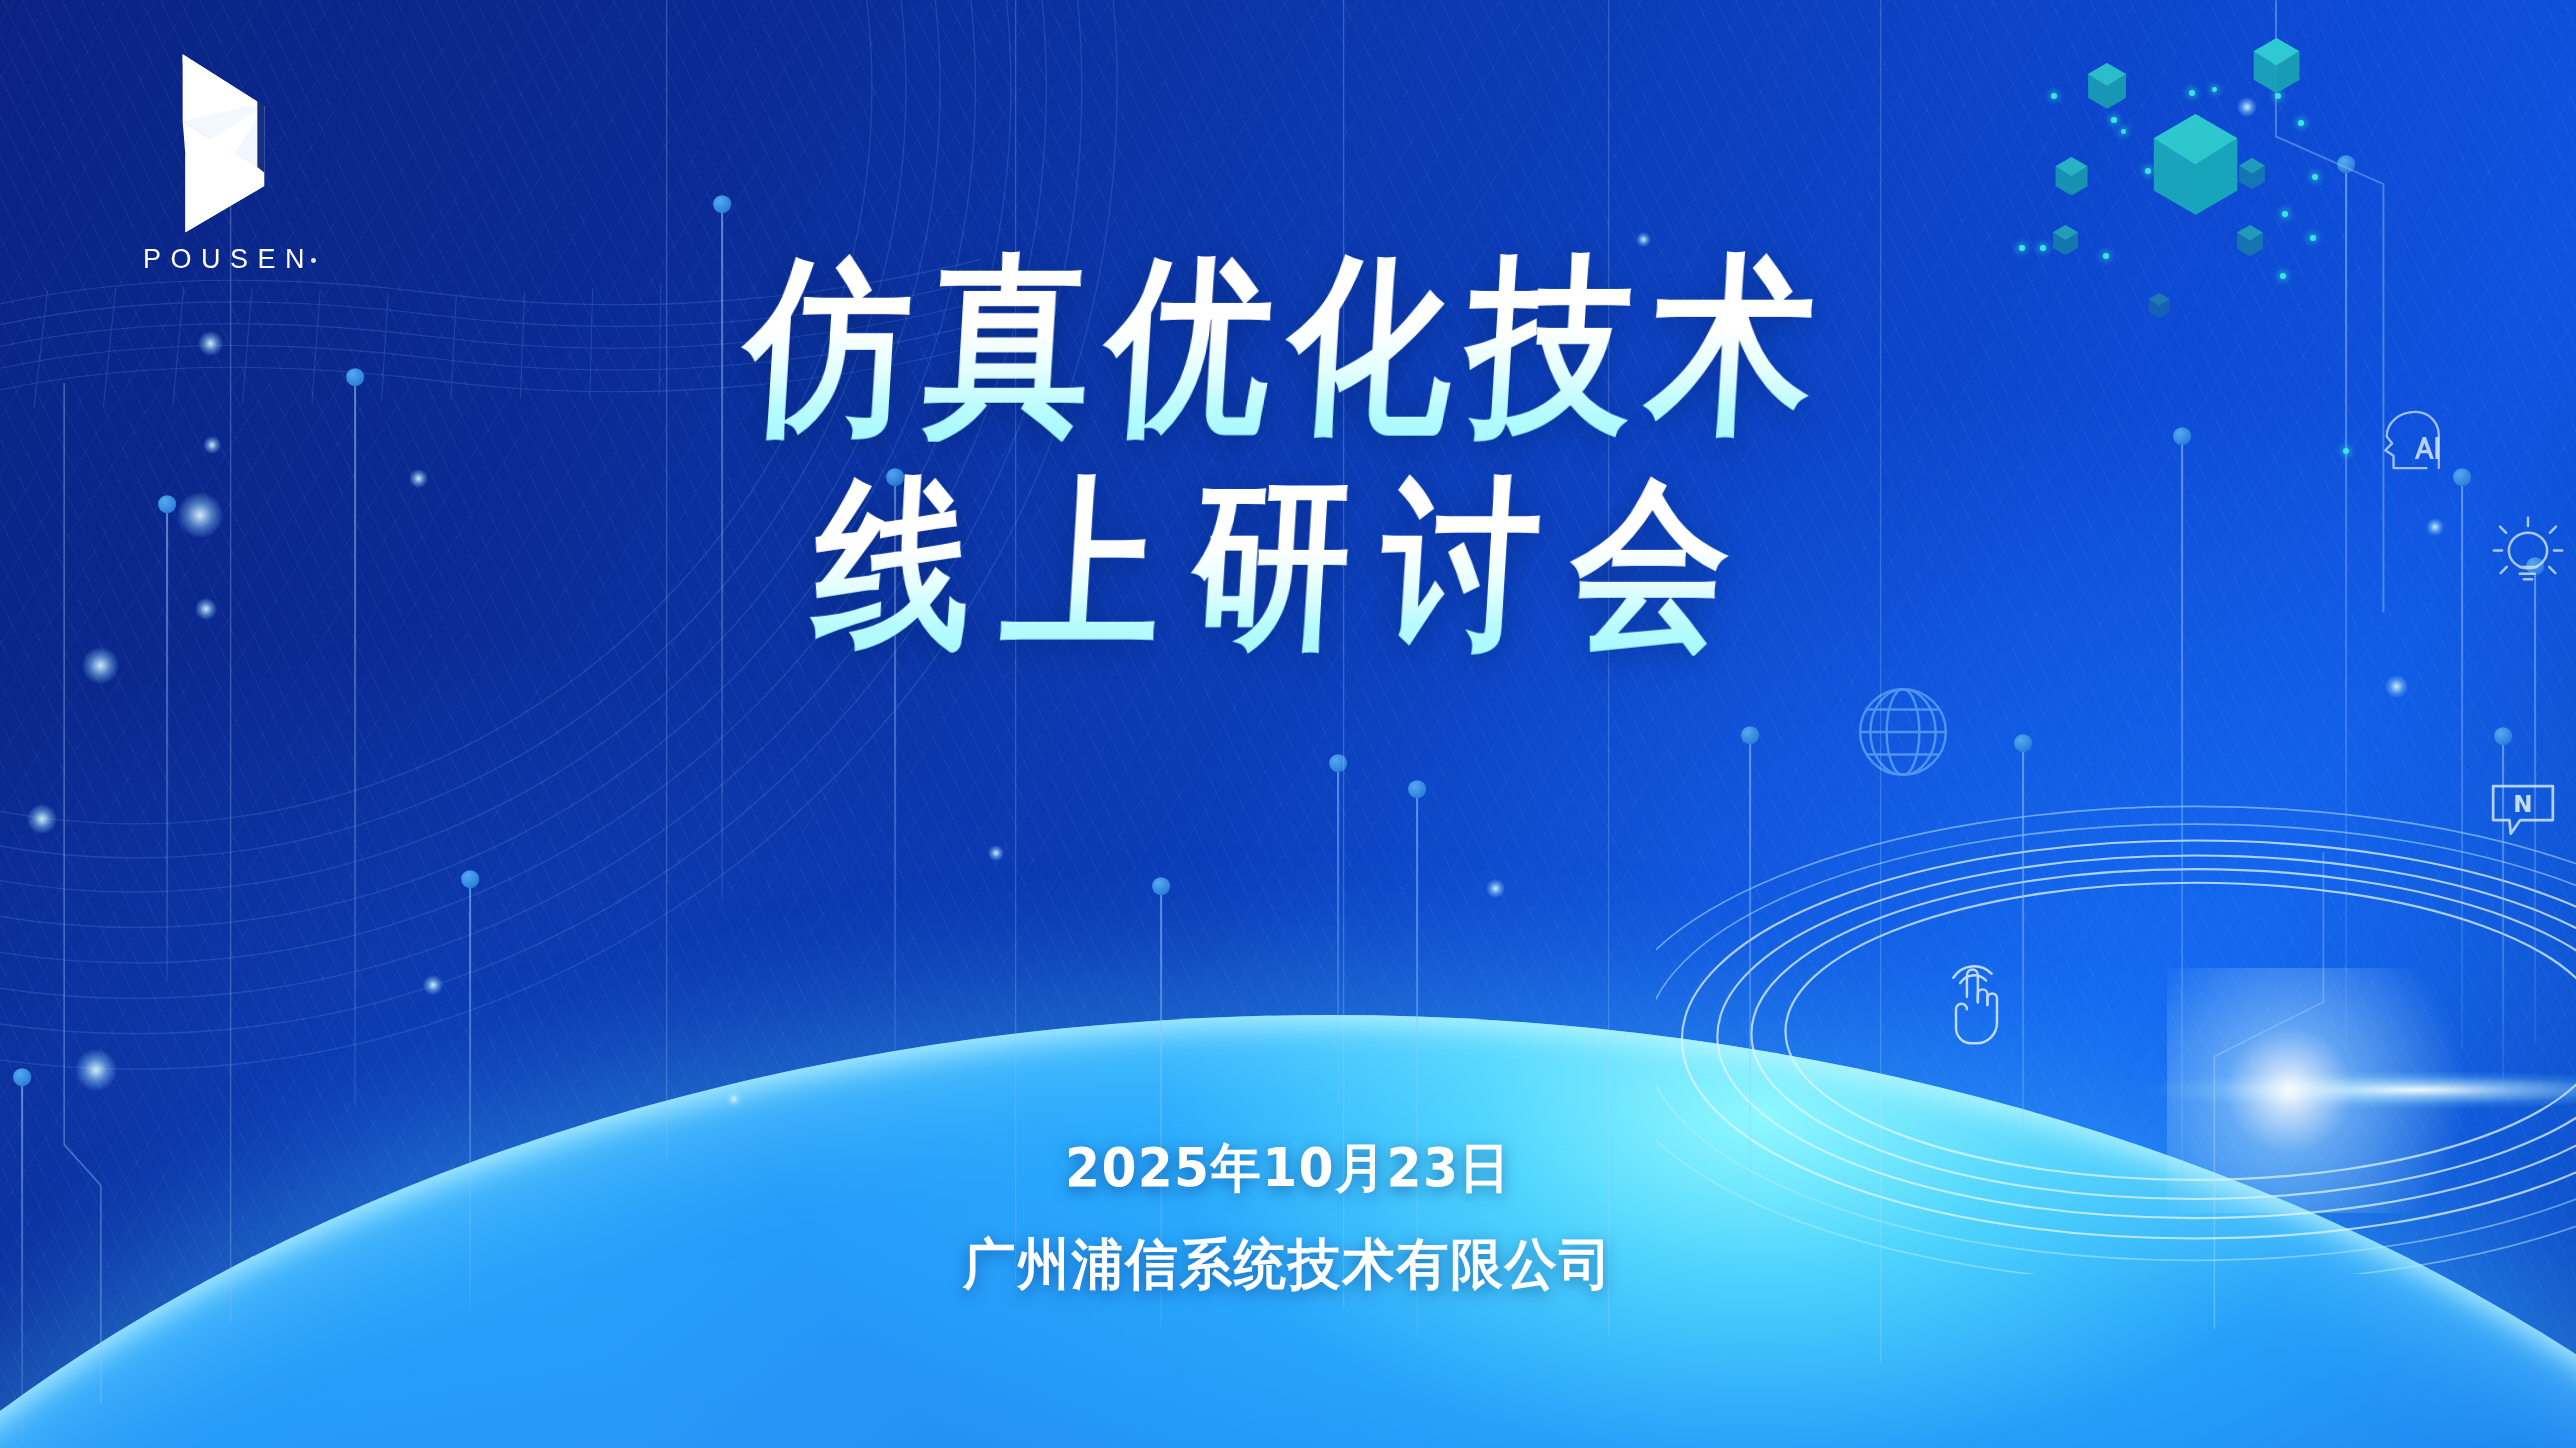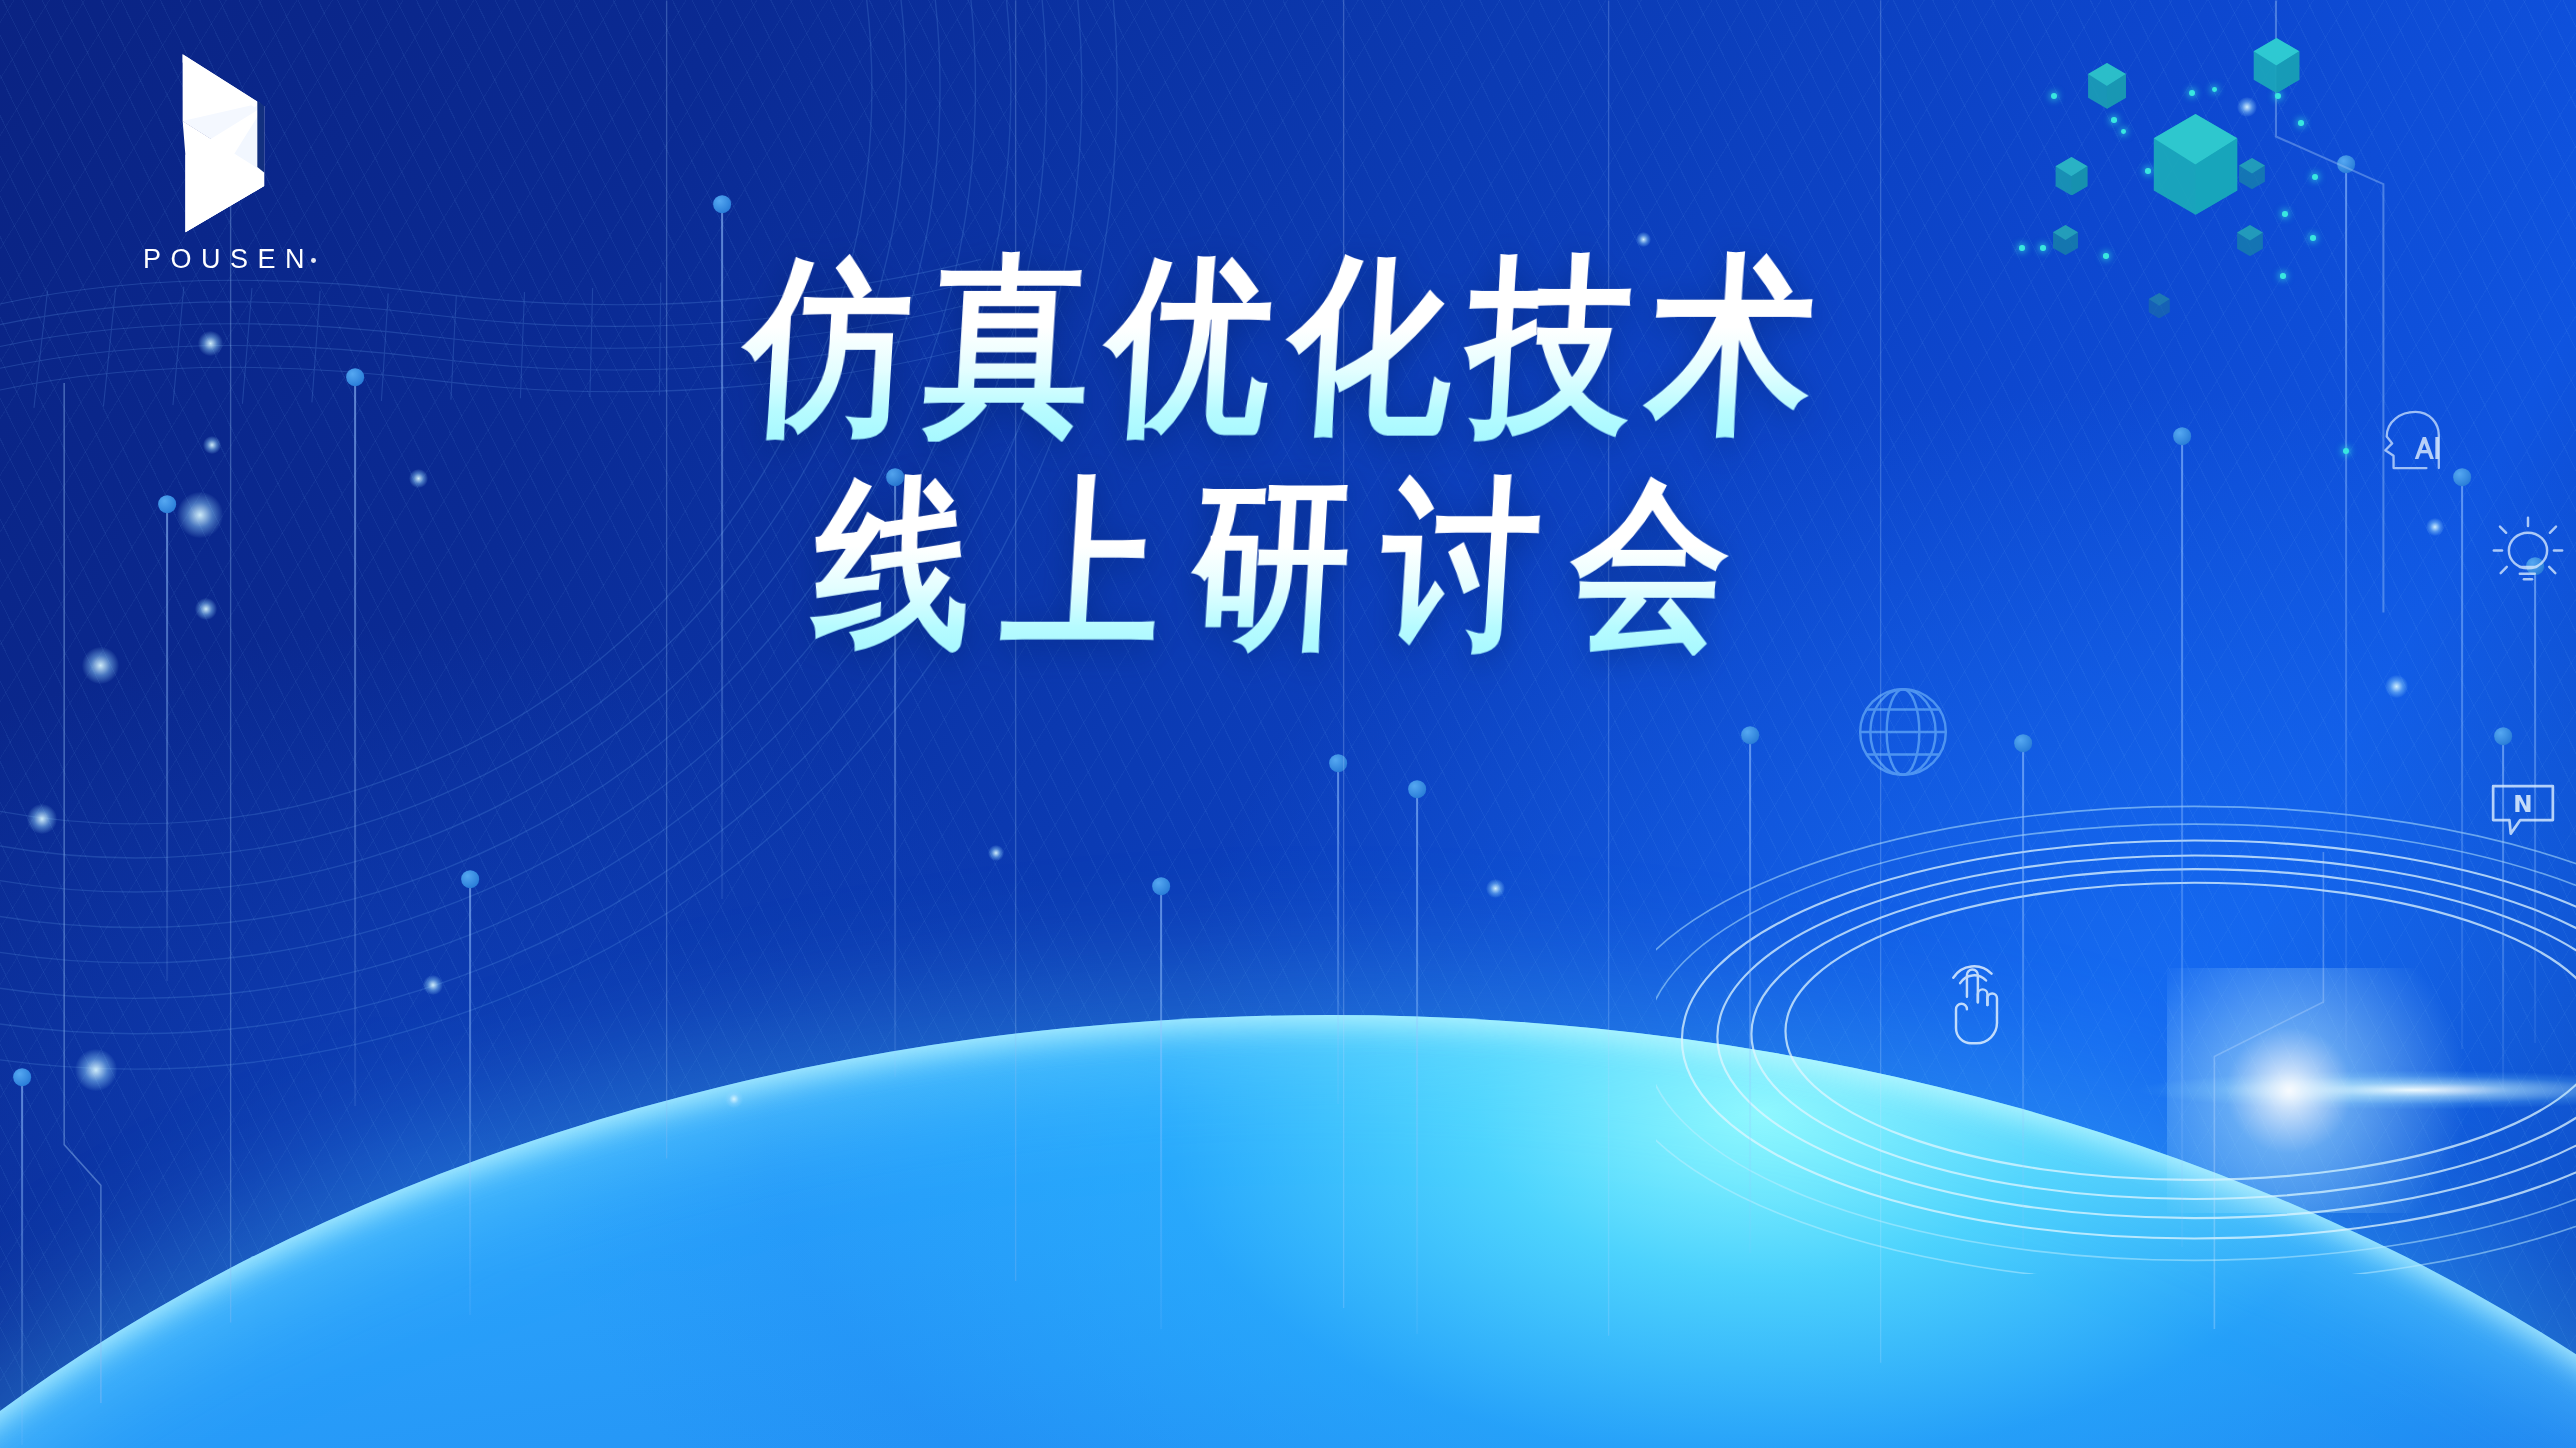--- a/index.html
+++ b/index.html
@@ -462,15 +462,19 @@
       <g fill="none" stroke="#eaf6ff" stroke-width="3.6" stroke-linecap="round" stroke-linejoin="round" opacity=".8">
         <path d="M38 54 V22 a8 8 0 0 1 16 0 V62"></path>
         <path d="M54 62 V50 a7 7 0 0 1 14 0 V66"></path>
         <path d="M68 66 V56 a7 7 0 0 1 14 0 V92 a30 30 0 0 1 -30 30 h-8 a22 22 0 0 1 -22 -22 V72 a8 8 0 0 1 16 0"></path>
         <path d="M28 34 a24 24 0 0 1 38 -4"></path>
         <path d="M18 26 a36 36 0 0 1 56 -6"></path>
       </g>
     </svg>
   </div>
 
+  <div class="footer">
+    <div class="f-date">2025年10月23日</div>
+    <div class="f-org">广州浦信系统技术有限公司</div>
+  </div>
 
 </div>
 
 
 </body></html>

